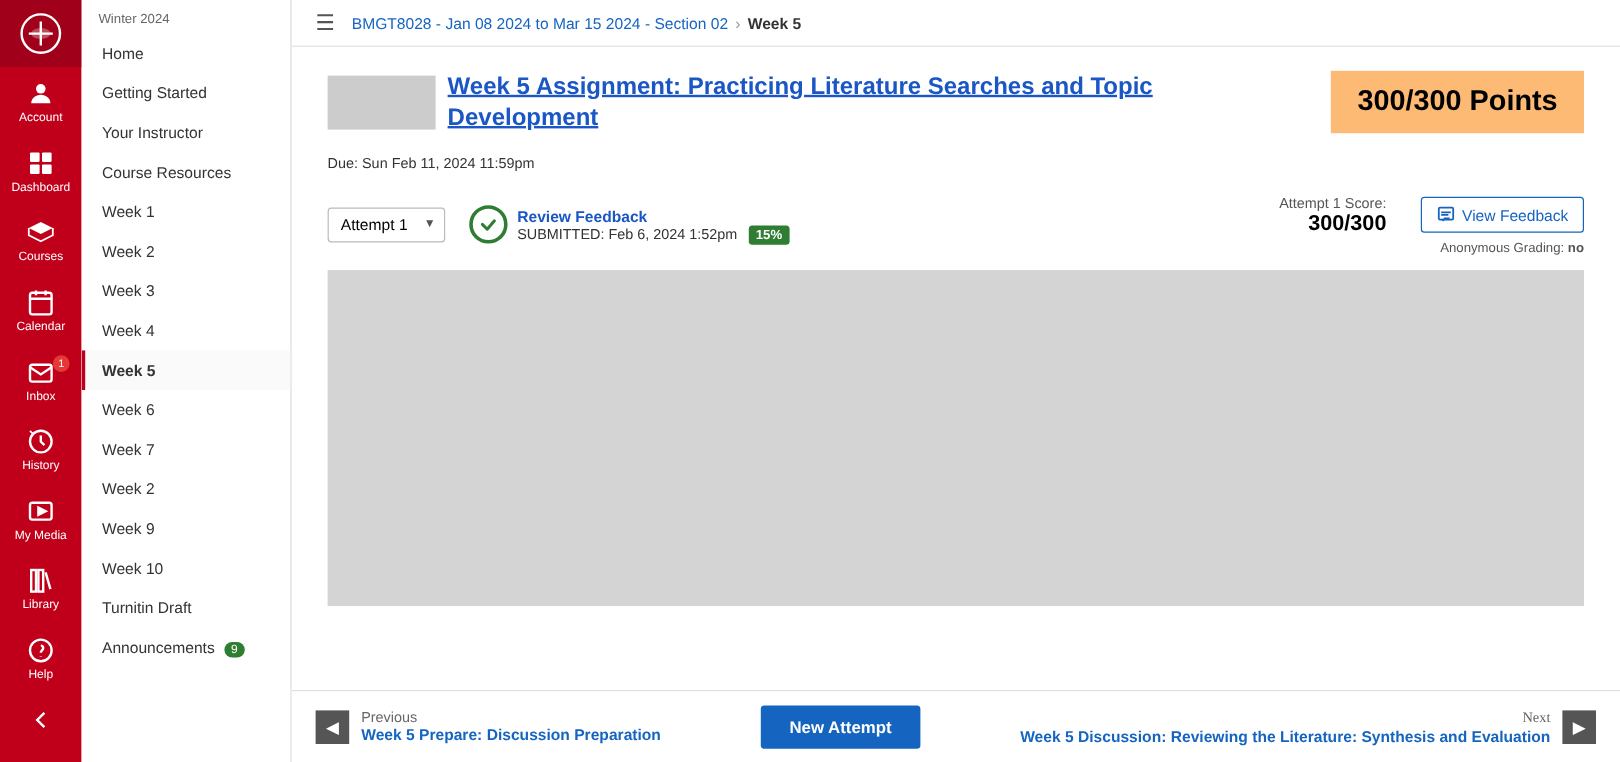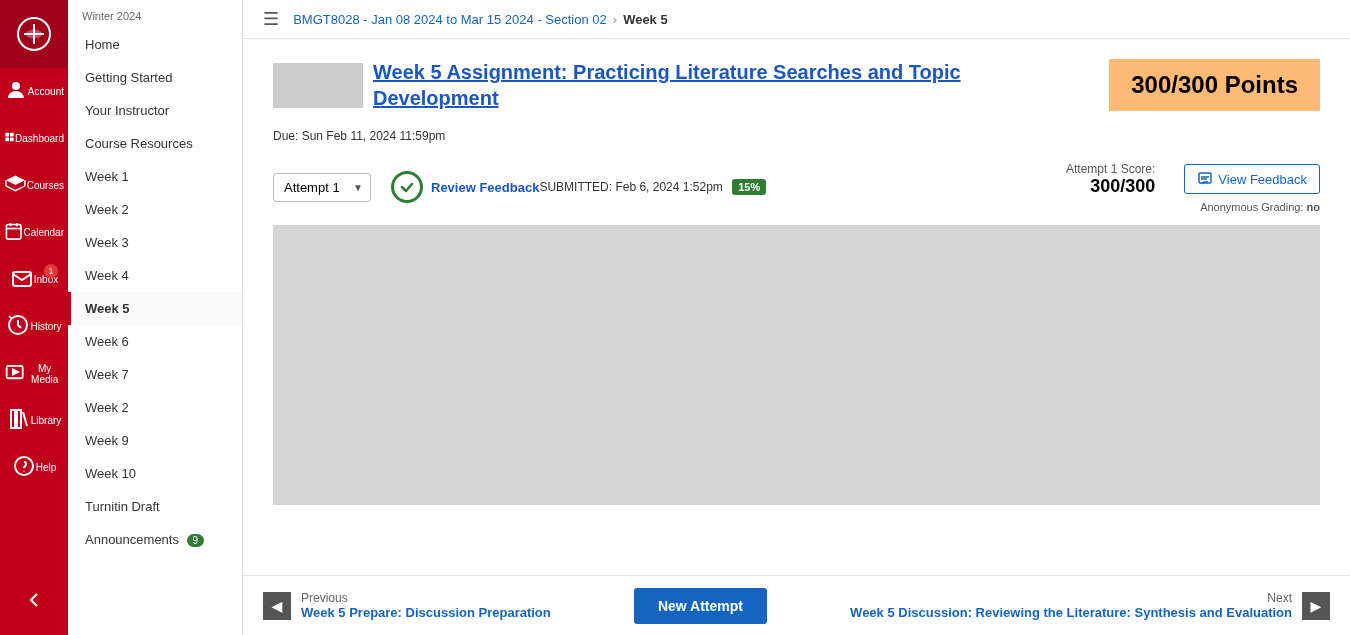--- a/index.html
+++ b/index.html
@@ -20,21 +20,21 @@
       width: 68px;
       height: 68px;
       display: flex;
       align-items: center;
       justify-content: center;
       background: #a0001a;
     }
     .sidebar-logo svg { width: 36px; height: 36px; }
     .sidebar-item {
       display: flex;
-      flex-direction: row;
+      flex-direction: column;
       align-items: center;
       justify-content: center;
       width: 68px;
       padding: 10px 4px;
       cursor: pointer;
       color: #fff;
       font-size: 10px;
       text-align: center;
     }
     .sidebar-item svg { margin-bottom: 3px; }
@@ -201,21 +201,21 @@
     .circle-check {
       width: 32px;
       height: 32px;
       border-radius: 50%;
       border: 3px solid #2e7d32;
       display: flex;
       align-items: center;
       justify-content: center;
       flex-shrink: 0;
     }
-    .review-text { display: flex; flex-direction: row; }
+    .review-text { display: flex; flex-direction: column; }
     .review-title { font-size: 13px; font-weight: bold; color: #1a56c4; }
     .review-submitted { font-size: 12px; color: #333; }
     .percent-badge {
       background: #2e7d32;
       color: #fff;
       font-size: 11px;
       font-weight: bold;
       padding: 2px 6px;
       border-radius: 3px;
     }
@@ -292,21 +292,21 @@
       background: #1565c0;
       color: #fff;
       padding: 10px 24px;
       border: none;
       font-size: 14px;
       font-weight: bold;
       cursor: pointer;
       border-radius: 3px;
     }
     .nav-next { text-align: right; }
-    .nav-next .nav-label { text-align: right; }
+    .nav-next .nav-label { text-align: right; font-family: Liberation Serif, serif; }
     .nav-next .nav-page-title { text-align: right; }
   </style>
 </head>
 <body>
 
 <div class="sidebar">
   <div class="sidebar-logo">
     <svg viewBox="0 0 36 36" fill="none" xmlns="http://www.w3.org/2000/svg">
       <circle cx="18" cy="18" r="16" stroke="white" stroke-width="2"></circle>
       <path d="M10 18 C10 12 26 12 26 18 C26 24 10 24 10 18Z" fill="white" opacity="0.3"></path>

